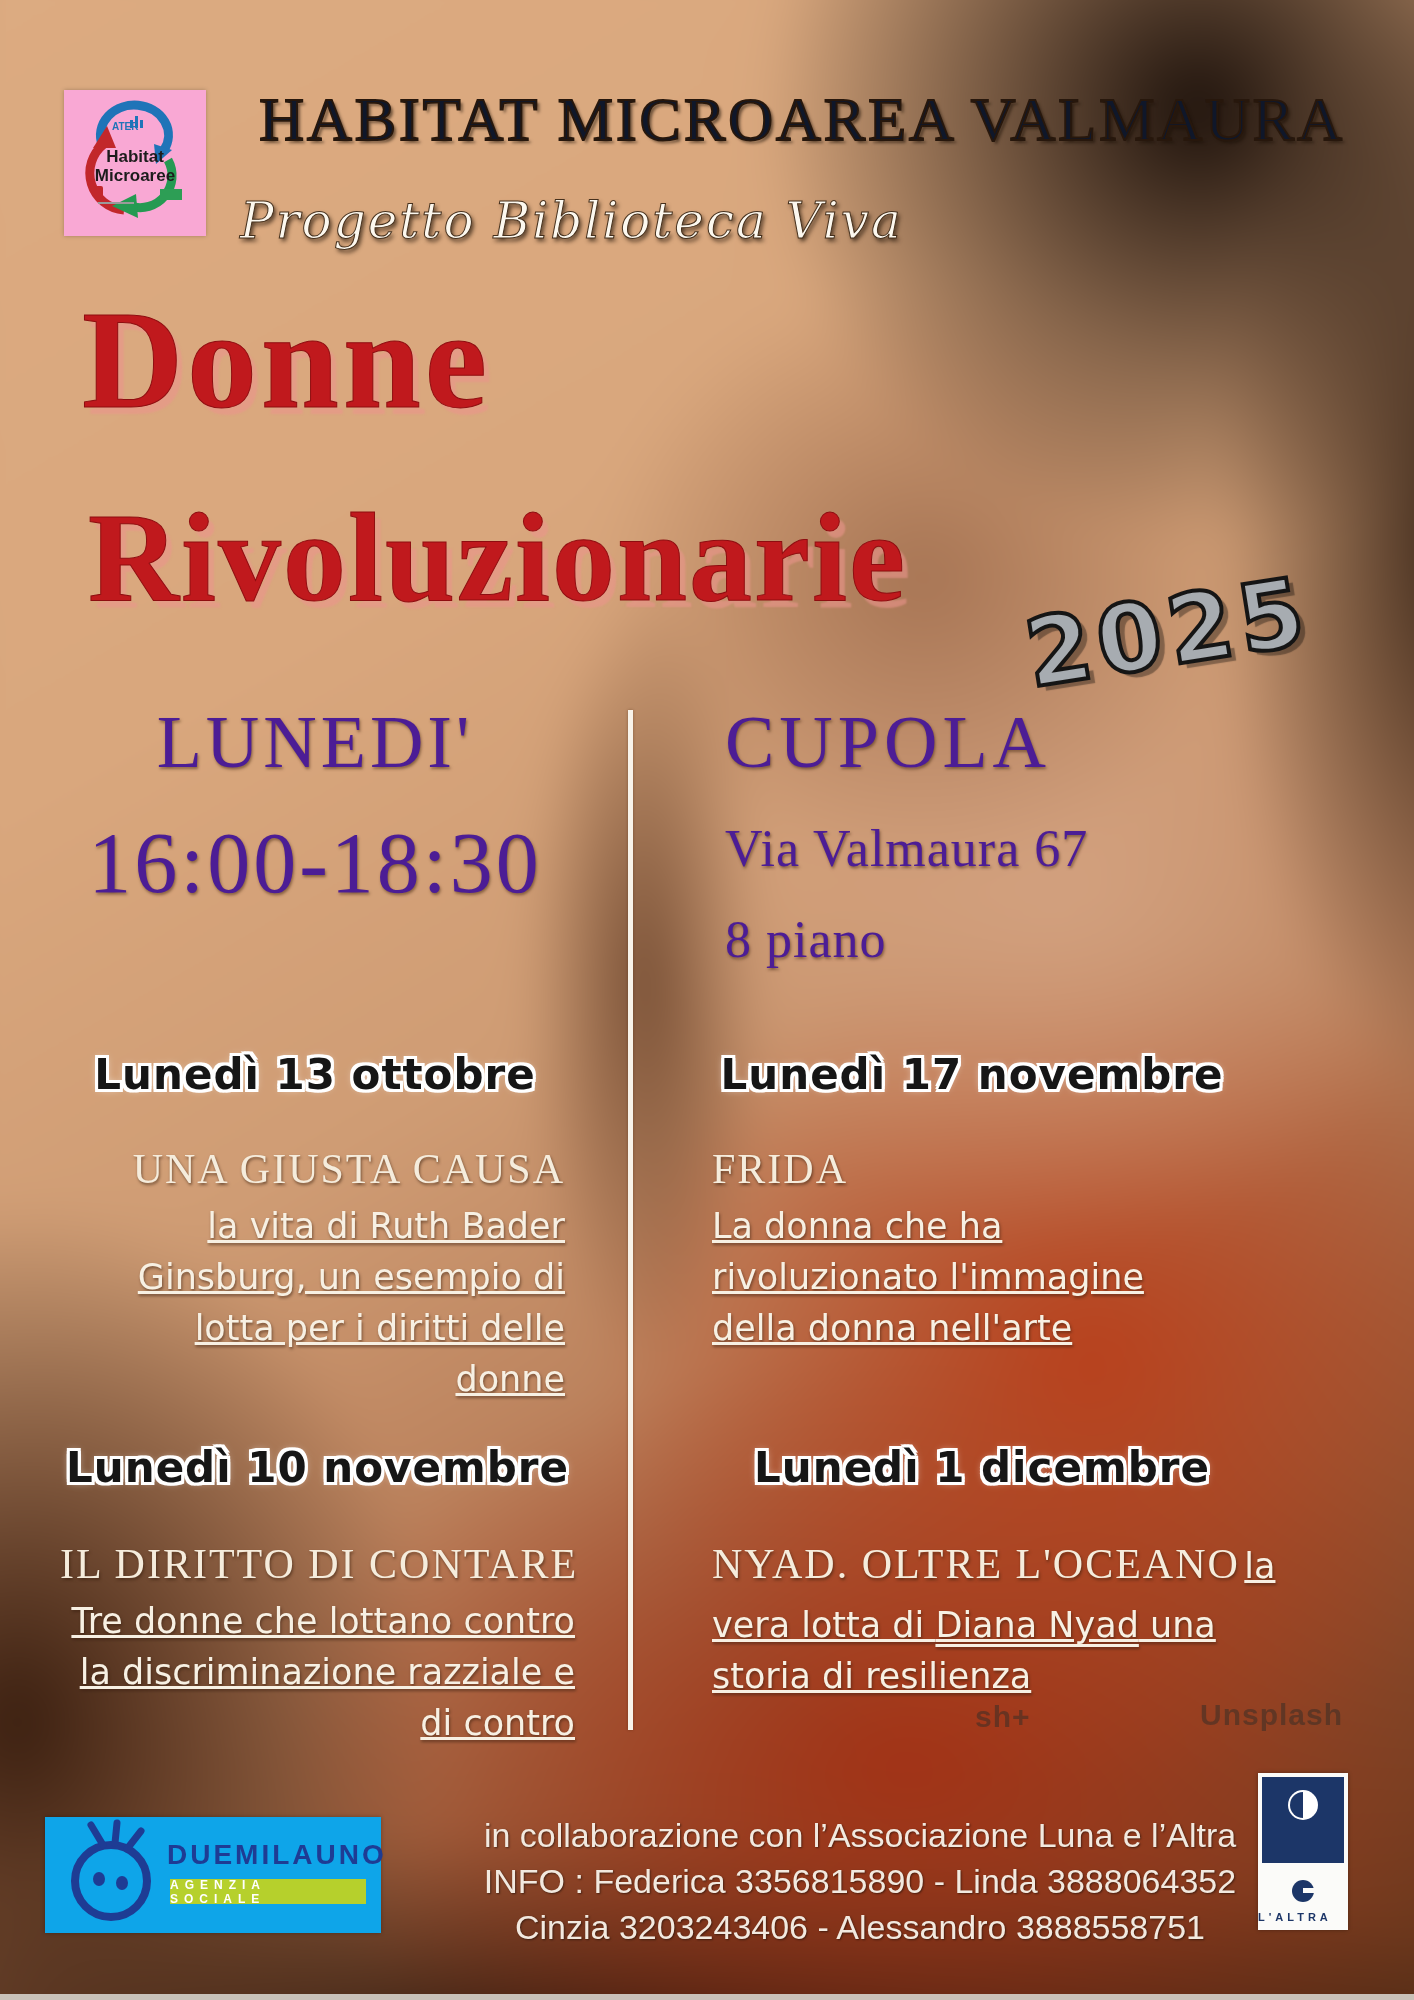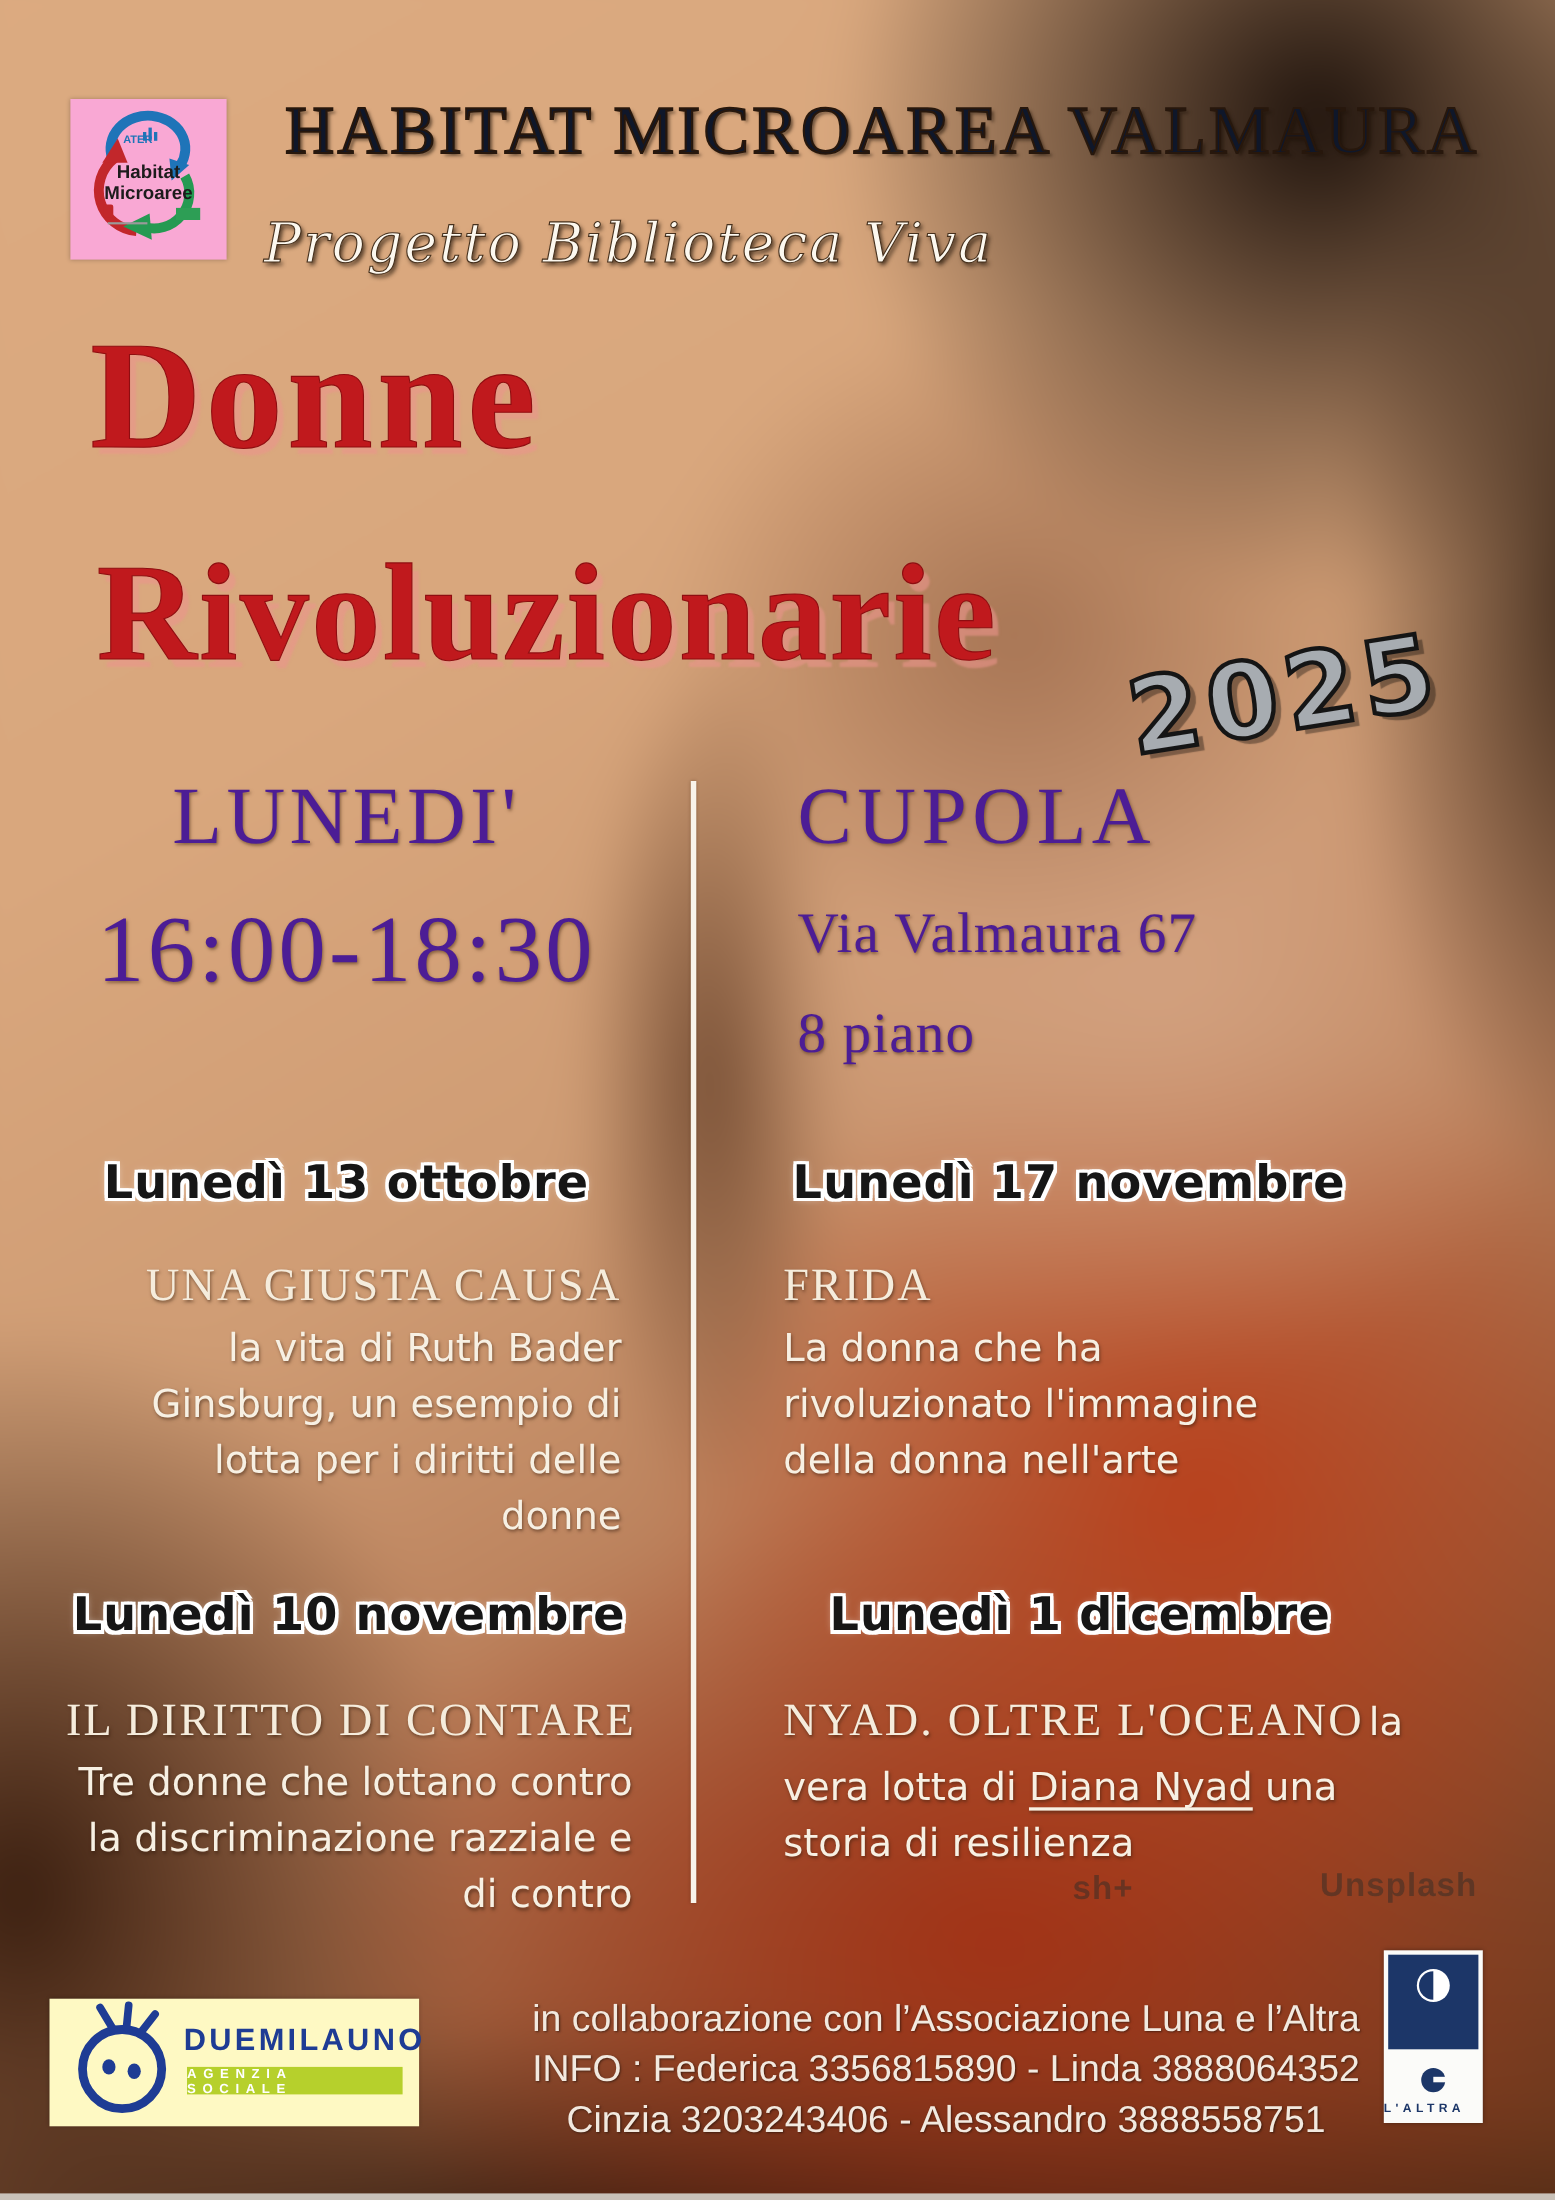--- a/index.html
+++ b/index.html
@@ -70,36 +70,36 @@
     text-shadow:
       -3px -3px 0 #fff, 3px -3px 0 #fff, -3px 3px 0 #fff, 3px 3px 0 #fff,
       -3px 0 0 #fff, 3px 0 0 #fff, 0 -3px 0 #fff, 0 3px 0 #fff, 0 0 8px rgba(255,255,255,.7);
   }
   .ev-title{
     font-family:"Liberation Serif",serif;font-size:42px;color:#f5ecdc;
     letter-spacing:2px;text-shadow:1px 2px 3px rgba(55,30,14,.6);white-space:nowrap;
   }
   .ev-desc{
     font-family:"DejaVu Sans",sans-serif;font-size:35px;color:#f7f0e3;
-    line-height:51px;text-shadow:1px 2px 3px rgba(55,30,14,.55);
+    line-height:51px;text-shadow:1px 2px 3px rgba(55,30,14,.55);text-decoration:underline;
   }
   .underline{text-decoration:underline;text-underline-offset:7px;text-decoration-thickness:3px;}
   .ta-c{text-align:center;} .ta-r{text-align:right;} .ta-l{text-align:left;}
   
   .watermark{
     font-family:"Liberation Sans",sans-serif;font-weight:700;font-size:30px;
     color:rgba(58,45,38,.55);letter-spacing:1px;
   }
   
   .footer-text{
     left:420px;top:1812px;width:880px;text-align:center;
     font-size:34px;line-height:46px;color:#f2e9df;
     text-shadow:1px 1px 2px rgba(30,15,8,.6);
   }
-  .duemilauno-box{left:45px;top:1817px;width:336px;height:116px;background:#fef9c3;box-shadow:0 0 4px rgba(0,0,0,.3);}
+  .duemilauno-box{left:45px;top:1817px;width:336px;height:116px;background:#0ea5e9;box-shadow:0 0 4px rgba(0,0,0,.3);}
   .d1-name{position:absolute;left:122px;top:22px;font-weight:700;font-size:28px;letter-spacing:3px;color:#1e3c94;font-family:"Liberation Sans",sans-serif;}
   .d1-bar{position:absolute;left:125px;top:62px;width:196px;height:25px;background:#b6d02c;display:flex;align-items:center;justify-content:center;}
   .d1-tag{font-size:12px;letter-spacing:6px;color:#fff;font-weight:700;font-family:"Liberation Sans",sans-serif;}
   .laltra-box{left:1258px;top:1773px;width:90px;height:157px;background:#fbfbf9;box-shadow:0 0 4px rgba(0,0,0,.35);}
   .laltra-name{position:absolute;left:0;bottom:7px;width:100%;text-align:left;font-size:11px;letter-spacing:4px;color:#1c3668;font-family:"Liberation Sans",sans-serif;font-weight:700;}
   .bottom-strip{left:0;top:1994px;width:1414px;height:6px;background:#d5d1ca;opacity:.9;}
   svg text{font-family:"Liberation Sans",sans-serif;}
 </style>
 </head>
 <body>

